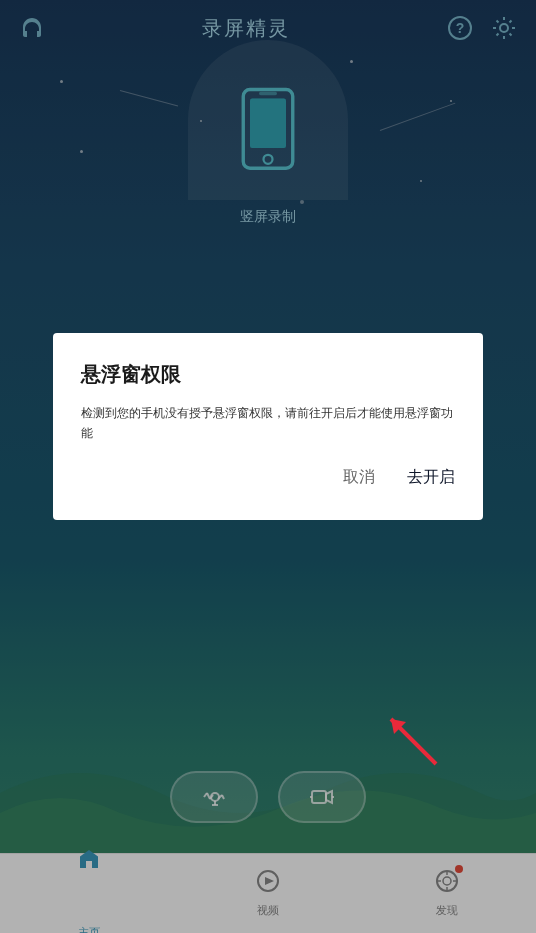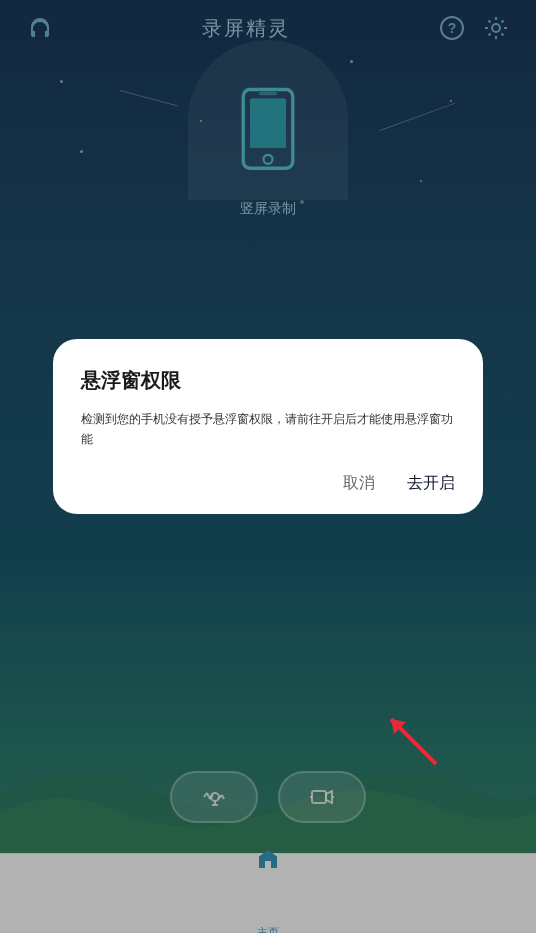--- a/index.html
+++ b/index.html
@@ -33,21 +33,21 @@
     }
 
     
     .top-bar {
       position: absolute;
       top: 0; left: 0; right: 0;
       height: 56px;
       display: flex;
       align-items: center;
       justify-content: space-between;
-      padding: 0 24px;
+      padding: 0 16px;
       z-index: 10;
     }
     .top-bar-title {
       color: #a8d8e8;
       font-size: 20px;
       font-weight: 500;
       letter-spacing: 2px;
     }
     .top-icon {
       width: 32px;
@@ -84,20 +84,21 @@
     }
 
     .phone-svg {
       width: 70px;
       height: 90px;
     }
 
     .phone-label {
       color: #a8d8e8;
       font-size: 14px;
+      margin-top: 8px;
     }
 
     
     .wave-section {
       position: absolute;
       bottom: 80px;
       left: 0; right: 0;
       height: 120px;
       overflow: hidden;
     }
@@ -176,23 +177,23 @@
       top: 0; left: 0; right: 0; bottom: 0;
       background: rgba(0,0,0,0.3);
       z-index: 50;
       display: flex;
       align-items: center;
       justify-content: center;
     }
 
     .dialog {
       background: white;
-      border-radius: 24px;
+      border-radius: 4px;
       width: 430px;
-      padding: 28px 28px 20px 28px;
+      padding: 28px 28px 32px 28px;
       position: relative;
       margin-top: -80px;
     }
 
     .dialog-title {
       font-size: 20px;
       font-weight: bold;
       color: #1a1a1a;
       margin-bottom: 16px;
     }
@@ -333,20 +334,45 @@
   <div class="bottom-nav">
     <div class="nav-item active">
       <div class="nav-icon" style="color:#3a9abd;">
         <svg width="24" height="24" viewBox="0 0 24 24">
           <path d="M3 9.5L12 3l9 6.5V21H3V9.5z" fill="#3a9abd"></path>
           <rect x="9" y="14" width="6" height="7" fill="white"></rect>
         </svg>
       </div>
       <div class="nav-label" style="color:#3a9abd;">主页</div>
     </div>
+    <div class="nav-item">
+      <div class="nav-icon" style="color:#888;">
+        <svg width="24" height="24" viewBox="0 0 24 24">
+          <circle cx="12" cy="12" r="10" fill="none" stroke="#888" stroke-width="2"></circle>
+          <polygon points="9,8 18,12 9,16" fill="#888"></polygon>
+        </svg>
+      </div>
+      <div class="nav-label">视频</div>
+    </div>
+    <div class="nav-item">
+      <div class="nav-badge">
+        <div class="nav-icon" style="color:#888;">
+          <svg width="24" height="24" viewBox="0 0 24 24">
+            <circle cx="12" cy="12" r="10" fill="none" stroke="#888" stroke-width="2"></circle>
+            <circle cx="12" cy="12" r="4" fill="none" stroke="#888" stroke-width="1.5"></circle>
+            <line x1="12" y1="2" x2="12" y2="6" stroke="#888" stroke-width="1.5"></line>
+            <line x1="12" y1="18" x2="12" y2="22" stroke="#888" stroke-width="1.5"></line>
+            <line x1="2" y1="12" x2="6" y2="12" stroke="#888" stroke-width="1.5"></line>
+            <line x1="18" y1="12" x2="22" y2="12" stroke="#888" stroke-width="1.5"></line>
+          </svg>
+        </div>
+        <div class="badge-dot"></div>
+      </div>
+      <div class="nav-label">发现</div>
+    </div>
   </div>
 
   <div class="dialog-overlay">
     <div class="dialog">
       <div class="dialog-title">悬浮窗权限</div>
       <div class="dialog-body">检测到您的手机没有授予悬浮窗权限，请前往开启后才能使用悬浮窗功能</div>
       <div class="dialog-actions">
         <button class="btn-cancel">取消</button>
         <button class="btn-confirm">去开启</button>
       </div>

